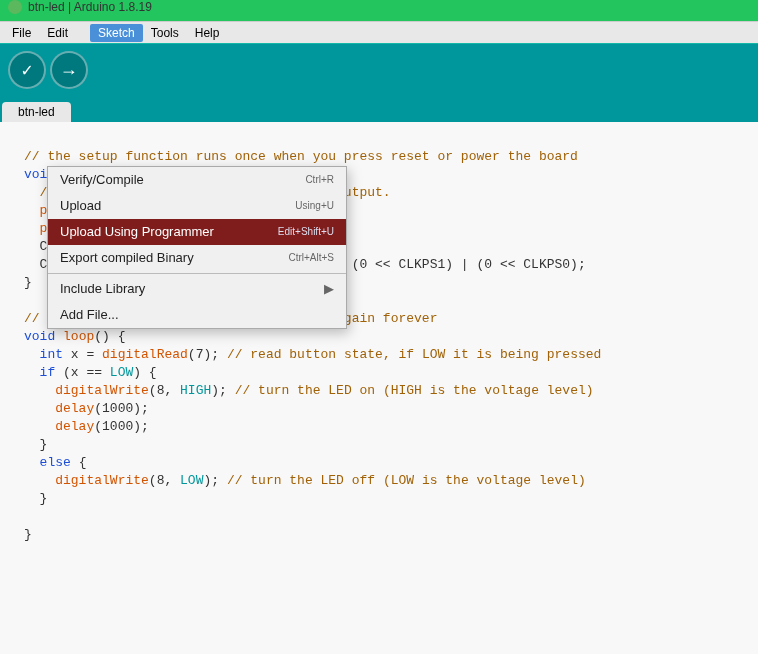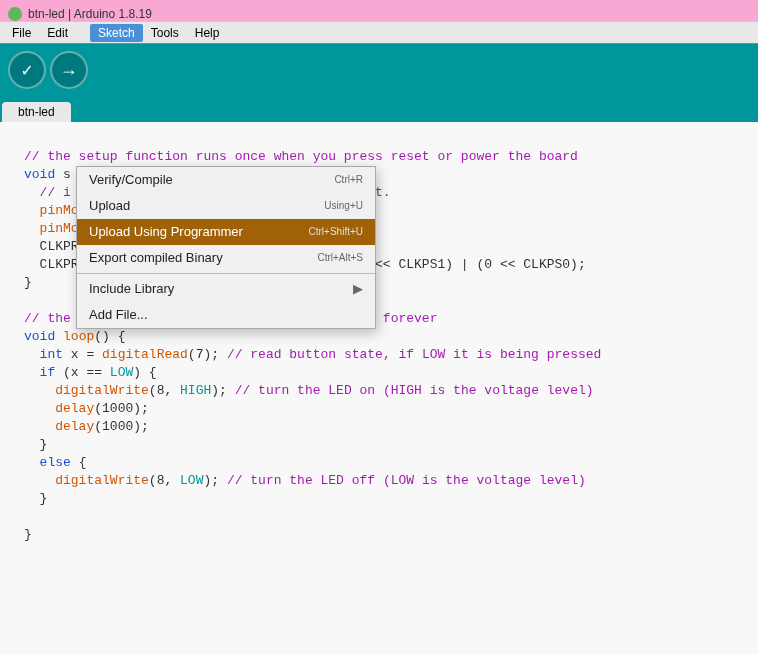--- a/index.html
+++ b/index.html
@@ -1,23 +1,23 @@
 <!DOCTYPE html>
 <html><head>
   <meta charset="utf-8">
   <style>
     * { margin: 0; padding: 0; box-sizing: border-box; }
     body { width: 758px; height: 654px; font-family: 'Courier New', monospace; background: #f5f5f5; overflow: hidden; }
 
     
     .title-bar {
-      background: #f9a8d4;
+      background: #22c55e;
       height: 22px;
       display: flex;
-      align-items: flex-end;
+      align-items: flex-start;
       padding: 0 8px;
       font-family: Arial, sans-serif;
       font-size: 12px;
       color: #333;
       border-bottom: 1px solid #ccc;
     }
     .title-bar-icon {
       width: 14px; height: 14px;
       background: #5cb85c;
       border-radius: 50%;
@@ -89,48 +89,48 @@
       flex: 1;
       font-family: 'Courier New', monospace;
       font-size: 13px;
       line-height: 18px;
       color: #333;
       overflow: hidden;
       position: relative;
     }
     .kw-blue { color: #1d4ed8; }
     .kw-orange { color: #d35400; }
-    .comment { color: #a21caf; }
+    .comment { color: #a16207; }
     .kw-const { color: #00979c; }
 
     
     .dropdown-overlay {
       position: absolute;
       top: 44px;
-      left: 76px;
+      left: 47px;
       z-index: 100;
     }
     .dropdown {
       background: #f0f0f0;
       border: 1px solid #aaa;
       box-shadow: 2px 4px 12px rgba(0,0,0,0.25);
       min-width: 300px;
       font-family: Arial, sans-serif;
       font-size: 13px;
     }
     .dropdown-item {
       display: flex;
       align-items: center;
       padding: 4px 12px;
       cursor: pointer;
       color: #222;
       white-space: nowrap;
     }
     .dropdown-item.highlighted {
-      background: #a16207;
+      background: #7f1d1d;
       color: white;
     }
     .dropdown-item .label { flex: 1; }
     .dropdown-item .shortcut { color: #666; font-size: 10px; margin-left: 20px; }
     .dropdown-item.highlighted .shortcut { color: #dde; }
     .dropdown-separator { height: 1px; background: #bbb; margin: 2px 0; }
     .dropdown-item .arrow { margin-left: 8px; color: #666; }
     .code-row {
       padding: 0 12px;
       font-size: 13px;
@@ -197,21 +197,21 @@
         <span class="shortcut">Ctrl+R</span>
       </div>
 
       <div class="dropdown-item">
         <span class="label">Upload</span>
         <span class="shortcut">Using+U</span>
       </div>
 
       <div class="dropdown-item highlighted">
         <span class="label">Upload Using Programmer</span>
-        <span class="shortcut">Ctrl+Shift+U</span>
+        <span class="shortcut">Edit+Shift+U</span>
       </div>
 
       <div class="dropdown-item">
         <span class="label">Export compiled Binary</span>
         <span class="shortcut">Ctrl+Alt+S</span>
       </div>
 
       <div class="dropdown-separator"></div>
 
 

